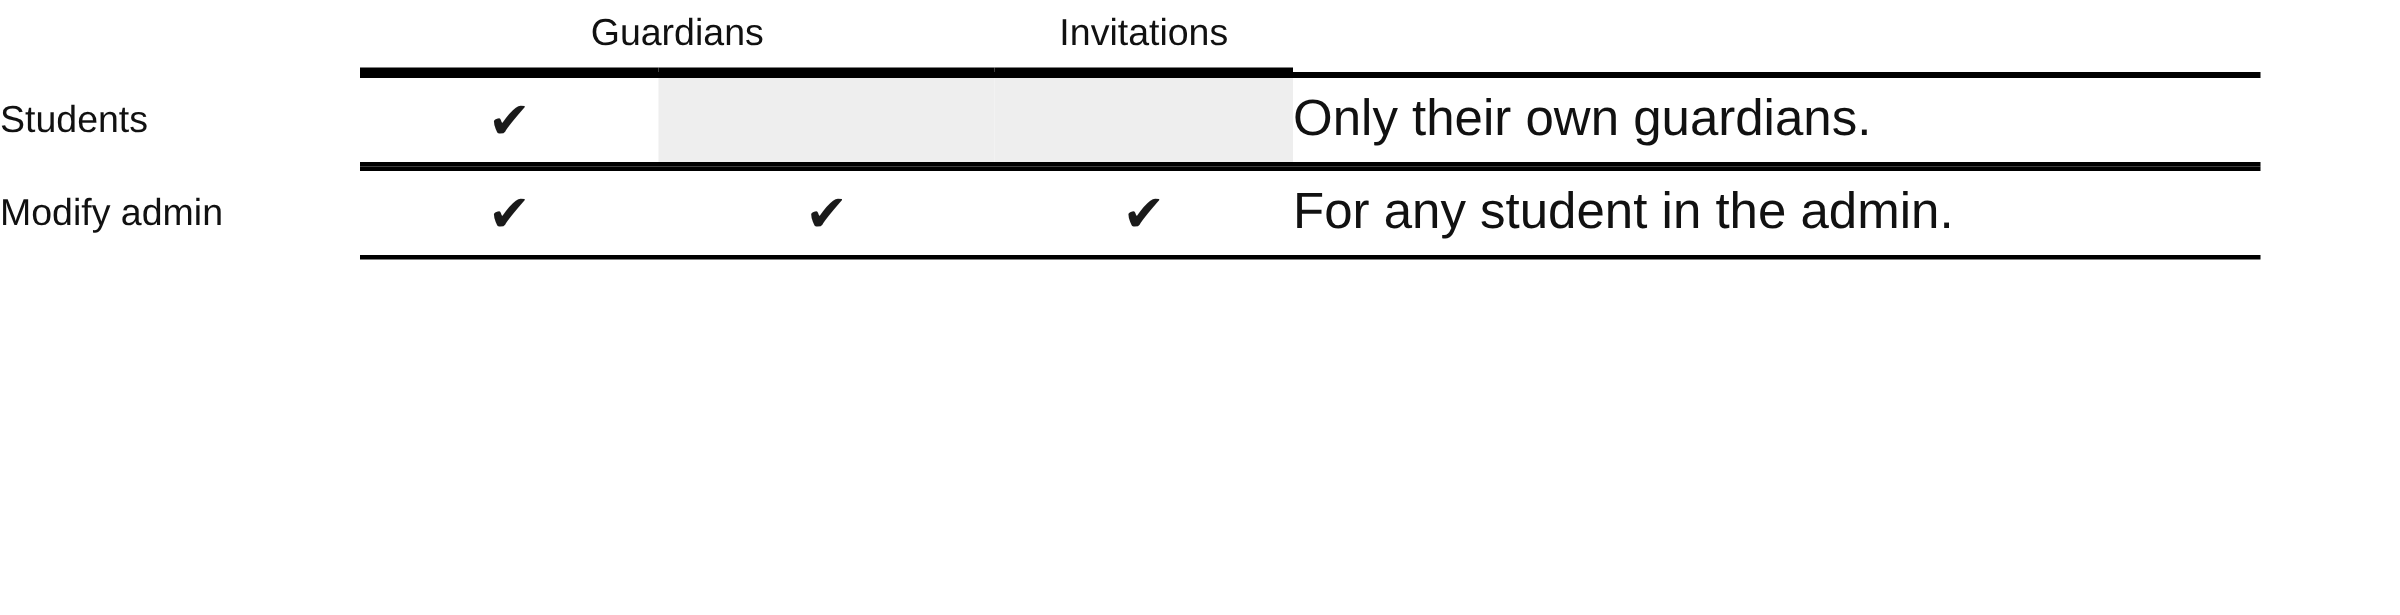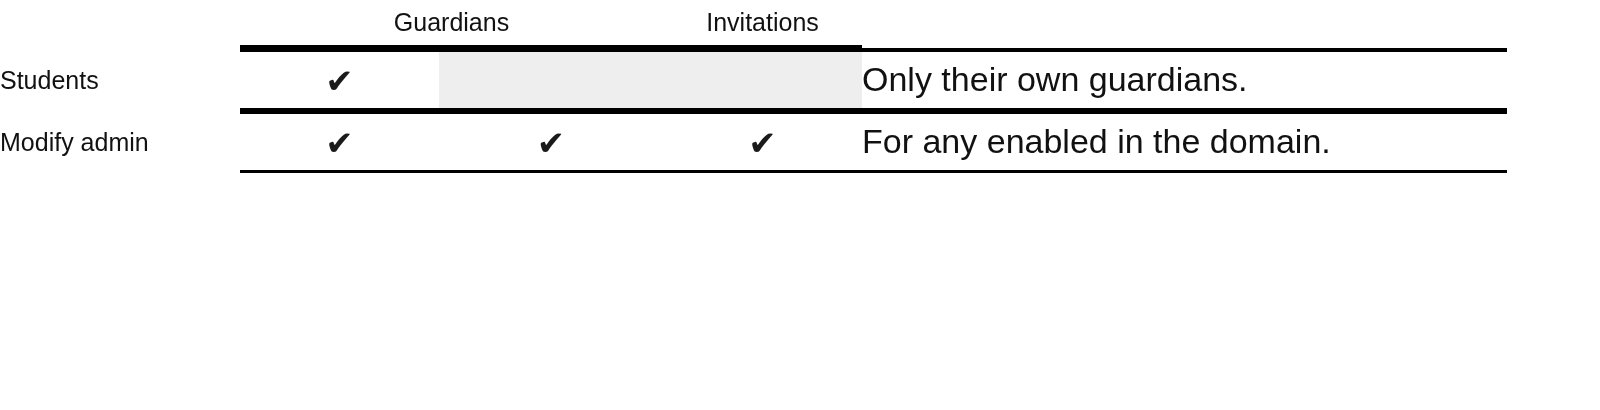--- a/index.html
+++ b/index.html
@@ -207,21 +207,21 @@
       <td class="mark-cell">
         <span class="check">✔</span>
       </td>
       <td class="mark-cell">
         <span class="check">✔</span>
       </td>
       <td class="mark-cell">
         <span class="check">✔</span>
       </td>
       <td class="notes-cell">
-        <span class="note-text">For any enabled in the domain.</span>
+        <span class="note-text">For any student in the admin.</span>
       </td>
     </tr>
 
     <tr class="rule-row">
       <td colspan="5">
         <div class="rule-thin"></div>
       </td>
     </tr>
 
   </tbody>

